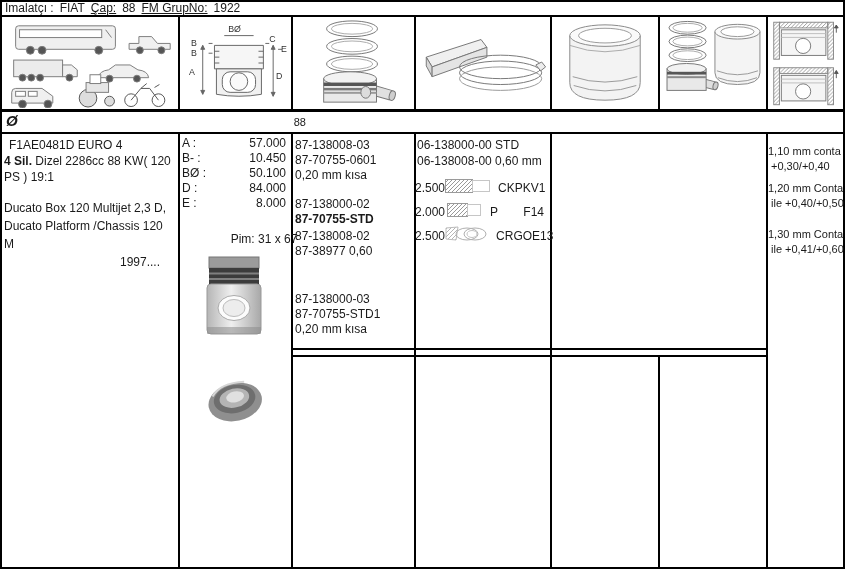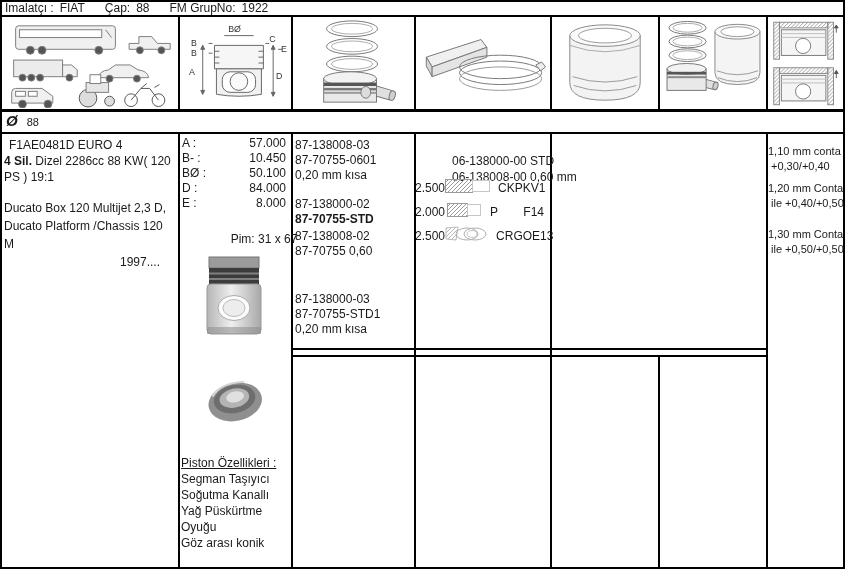--- a/index.html
+++ b/index.html
@@ -1,38 +1,38 @@
 <!DOCTYPE html>
 <html><head>
 <meta charset="utf-8">
 <style>
   html,body{margin:0;padding:0;background:#fff;}
   .sheet{position:relative;width:845px;height:569px;background:#fff;overflow:hidden;
          font-family:"Liberation Sans",sans-serif;color:#1a1a1a;font-size:12px;}
-  .abs{position:absolute;}
+  .abs{position:absolute;justify-content:space-between;}
   .ln{position:absolute;background:#000;}
   .topbar{left:5px;top:2px;height:12px;display:flex;align-items:center;gap:6px;white-space:nowrap;}
   .topbar span{display:inline-block;}
-  .sp18{margin-left:14px;}
+  .sp18{text-decoration:underline;}
   .borerow{left:6px;top:112px;width:300px;display:flex;align-items:baseline;gap:9px;}
   .borerow .sym{font-size:15px;font-weight:bold;font-style:italic;}
   .borerow .val{font-size:11px;}
   .engine{left:4px;top:137px;width:172px;line-height:16px;}
   .engine .code{padding-left:5px;}
   .engine .bold{font-weight:bold;}
   .engine .models{margin-top:14px;line-height:18px;}
   .engine .year{text-align:right;padding-right:16px;}
   .dims{left:182px;top:136px;width:104px;}
   .dimrow{display:flex;justify-content:space-between;line-height:15px;}
   .pim{left:196px;top:232px;width:136px;text-align:center;}
   .feat{left:181px;top:455px;width:108px;line-height:16px;}
   .feat .t{text-decoration:underline;}
   .pgroup{left:295px;width:116px;line-height:15px;}
   .pgroup .b{font-weight:bold;}
-  .rsets{left:417px;top:153px;width:131px;line-height:16px;white-space:nowrap;padding-left:35px;}
+  .rsets{left:417px;top:137px;width:131px;line-height:16px;white-space:nowrap;}
   .ringrow{position:absolute;left:415px;width:133px;height:15px;display:flex;align-items:center;}
   .ringrow .sz{width:32px;}
   .ringrow .typ{margin-left:7px;}
   .ringrow .cod{margin-left:auto;margin-right:4px;}
   .gask{left:768px;width:76px;line-height:15px;font-size:11px;white-space:nowrap;overflow:hidden;}
   .gask .l2{padding-left:3px;}
   svg text{font-family:"Liberation Sans",sans-serif;}
 </style>
 </head>
 <body>
@@ -311,41 +311,33 @@
       <g transform="rotate(-12 31 39)">
         <ellipse cx="31" cy="40" rx="27" ry="19" fill="#8f8f8f"></ellipse>
         <ellipse cx="31" cy="37" rx="21" ry="14" fill="#6e6e6e"></ellipse>
         <ellipse cx="31" cy="36" rx="15" ry="9.5" fill="#b4b4b4"></ellipse>
         <ellipse cx="32" cy="35" rx="9" ry="5.5" fill="#e0e0e0"></ellipse>
         <path d="M10 30 q10 -12 34 -8" fill="none" stroke="#d6d6d6" stroke-width="2"></path>
       </g>
     </svg>
   </div>
 
-  <div class="abs feat">
-    <div class="t">Piston Özellikleri :</div>
-    <div>Segman Taşıyıcı</div>
-    <div>Soğutma Kanallı</div>
-    <div>Yağ Püskürtme</div>
-    <div>Oyuğu</div>
-    <div>Göz arası konik</div>
-  </div>
 
   <div class="abs pgroup" style="top:138px">
     <div>87-138008-03</div>
     <div>87-70755-0601</div>
     <div>0,20 mm kısa</div>
   </div>
   <div class="abs pgroup" style="top:197px">
     <div>87-138000-02</div>
     <div class="b">87-70755-STD</div>
   </div>
   <div class="abs pgroup" style="top:229px">
     <div>87-138008-02</div>
-    <div>87-70755 0,60</div>
+    <div>87-38977 0,60</div>
   </div>
   <div class="abs pgroup" style="top:292px">
     <div>87-138000-03</div>
     <div>87-70755-STD1</div>
     <div>0,20 mm kısa</div>
   </div>
 
   <div class="abs rsets">
     <div>06-138000-00 STD</div>
     <div>06-138008-00 0,60 mm</div>
@@ -405,16 +397,16 @@
   <div class="abs gask" style="top:144px">
     <div>1,10 mm conta</div>
     <div class="l2">+0,30/+0,40</div>
   </div>
   <div class="abs gask" style="top:181px">
     <div>1,20 mm Conta</div>
     <div class="l2">ile +0,40/+0,50</div>
   </div>
   <div class="abs gask" style="top:227px">
     <div>1,30 mm Conta</div>
-    <div class="l2">ile +0,50/+0,50</div>
+    <div class="l2">ile +0,41/+0,60</div>
   </div>
 
 </div>
 
 </body></html>

